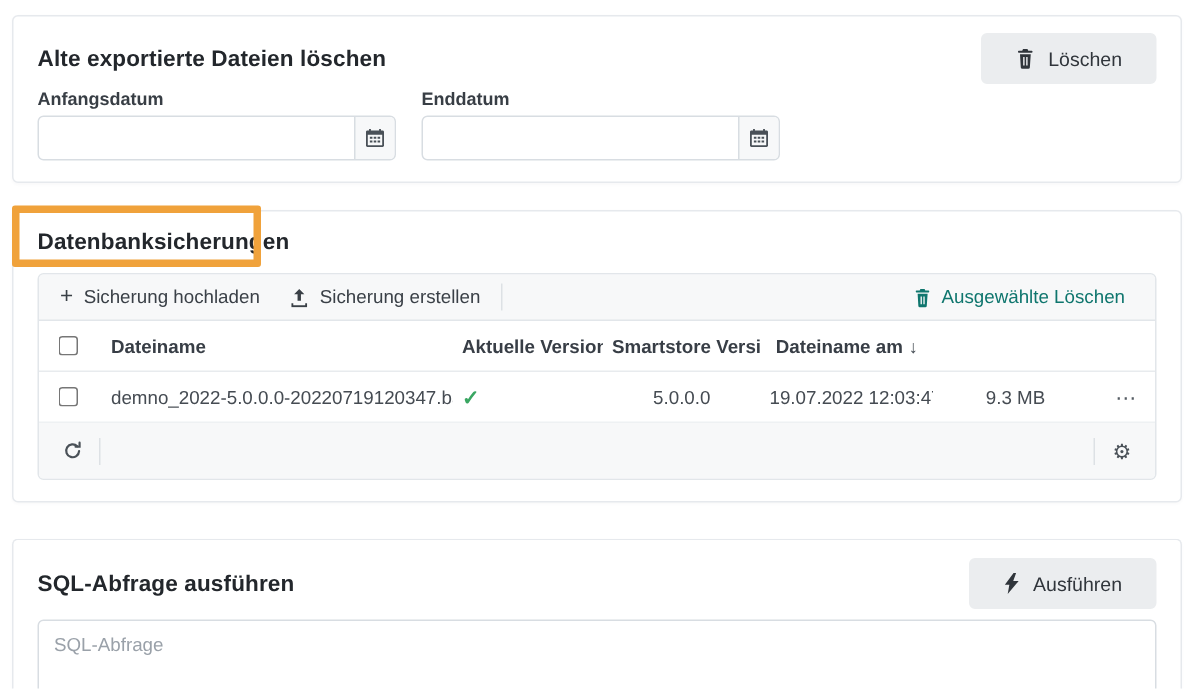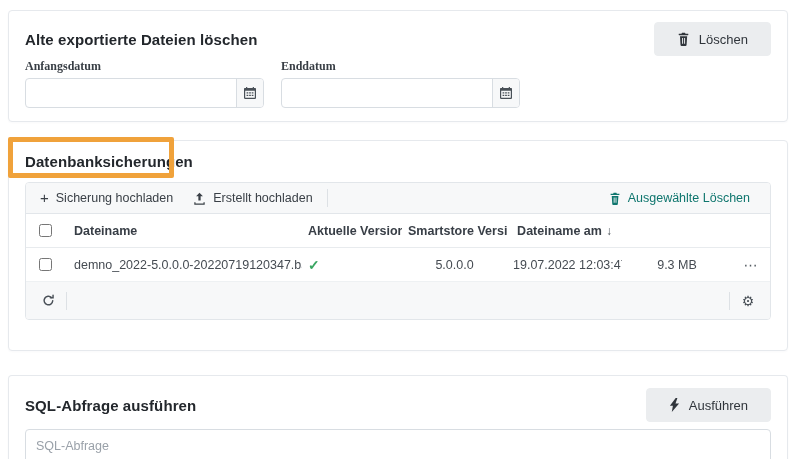--- a/index.html
+++ b/index.html
@@ -32,38 +32,38 @@
     display: inline-flex; align-items: center; justify-content: flex-start; gap: 9px;
     height: 34px; padding: 0 22px;
     background: #ebedef; border: 1px solid #ebedef; border-radius: 4px;
     font-family: inherit; font-size: 13px; color: #30353b; cursor: pointer;
     white-space: nowrap;
   }
   .btn svg { flex: 0 0 auto; }
 
   
   .card-export { margin-top: 10px; padding: 11px 16px 14px; height: 112px; }
-  .fields-row { display: flex; gap: 17px; margin-top: 3px; font-family: Liberation Serif, serif; }
+  .fields-row { display: flex; gap: 17px; margin-top: 3px; }
   .field { width: 239px; }
   .field-label { font-size: 12px; font-weight: 700; color: #383e45; margin-bottom: 4px; }
   .input-group {
     display: flex; height: 30px;
     border: 1px solid #d8dde2; border-radius: 4px; overflow: hidden; background: #fff;
   }
   .input-group input {
     flex: 1; min-width: 0; border: none; outline: none; padding: 0 9px;
     font-family: inherit; font-size: 13px; color: #3e444b; background: transparent;
   }
   .input-addon {
     width: 27px; display: flex; align-items: center; justify-content: center;
     background: #f7f8f9; border-left: 1px solid #d8dde2; color: #495057; cursor: pointer;
   }
 
   
-  .card-backups { margin-top: 18px; padding: 12px 16px 30px; }
+  .card-backups { margin-top: 18px; padding: 12px 16px 14px; }
   .card-backups h2 { margin-bottom: 12px; }
   .grid { border: 1px solid #e2e6ea; border-radius: 4px; overflow: hidden; font-size: 12.5px; }
   .grid-toolbar {
     display: flex; align-items: center; height: 31px; padding: 0 10px 0 4px;
     background: #f7f8f9; border-bottom: 1px solid #e2e6ea;
   }
   .tool-btn {
     display: inline-flex; align-items: center; gap: 7px;
     background: none; border: none; padding: 0 10px; height: 100%;
     font-family: inherit; font-size: 12.5px; color: #3a4047; cursor: pointer; white-space: nowrap;
@@ -176,21 +176,21 @@
           <span class="plus-glyph">+</span>
           <span>Sicherung hochladen</span>
         </button>
         <button class="tool-btn">
           <span style="display:inline-flex">
             <svg width="13" height="13" viewBox="0 0 16 16" fill="currentColor" aria-hidden="true">
               <path d="M8 .8l4.2 4.4H9.4v5.2H6.6V5.2H3.8L8 .8z"></path>
               <path d="M1.6 12.6h1.5v1.6h9.8v-1.6h1.5v3.1H1.6v-3.1z"></path>
             </svg>
           </span>
-          <span>Erstellt hochladen</span>
+          <span>Sicherung erstellen</span>
         </button>
         <span class="v-divider"></span>
         <span class="spacer"></span>
         <button class="tool-btn disabled" aria-disabled="true">
           <span style="display:inline-flex">
             <svg width="12" height="13" viewBox="0 0 14 16" fill="currentColor" aria-hidden="true">
               <path d="M5.3 0.8h3.4l.6 1.2H12c.3 0 .5.2.5.5v.6c0 .3-.2.5-.5.5H2c-.3 0-.5-.2-.5-.5v-.6c0-.3.2-.5.5-.5h2.7l.6-1.2zM3 4.8h8.2l-.7 10a1.2 1.2 0 0 1-1.2 1.1H4.8a1.2 1.2 0 0 1-1.2-1.1L3 4.8zm2.4 2.1v6.4h1.1V6.9H5.4zm2.3 0v6.4h1.1V6.9H7.7z"></path>
             </svg>
           </span>
           <span>Ausgewählte Löschen</span>

